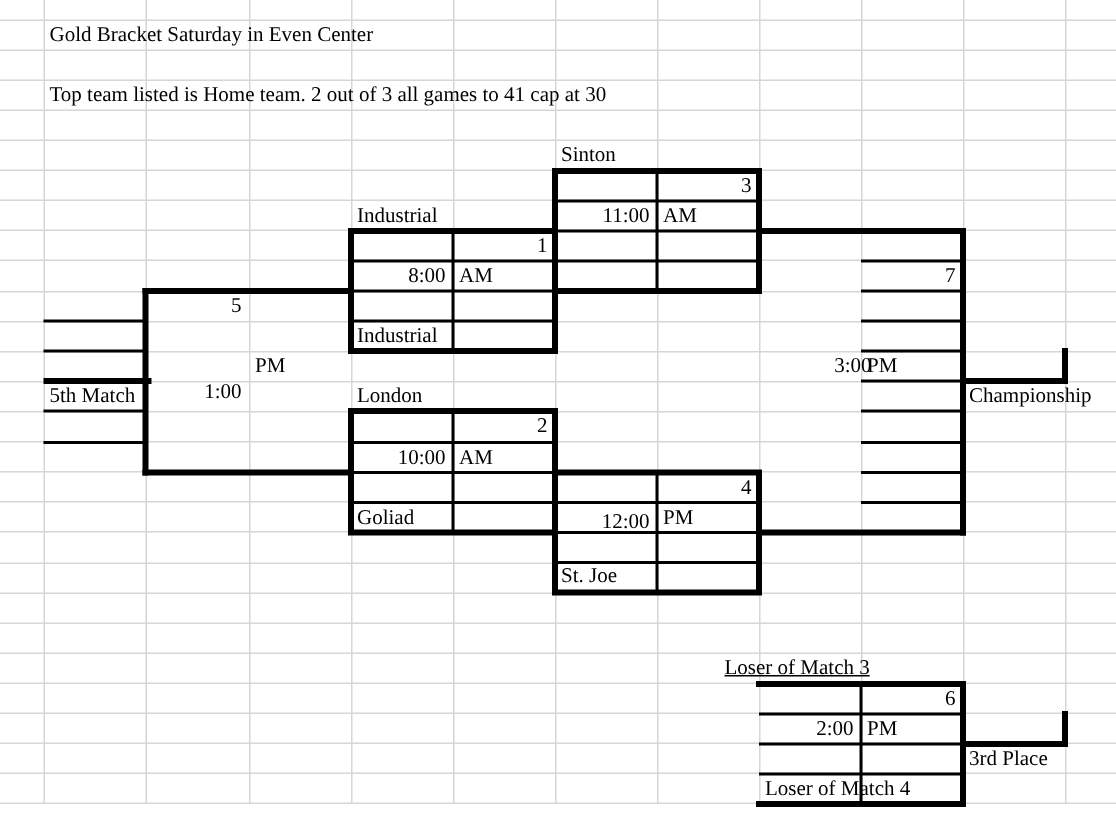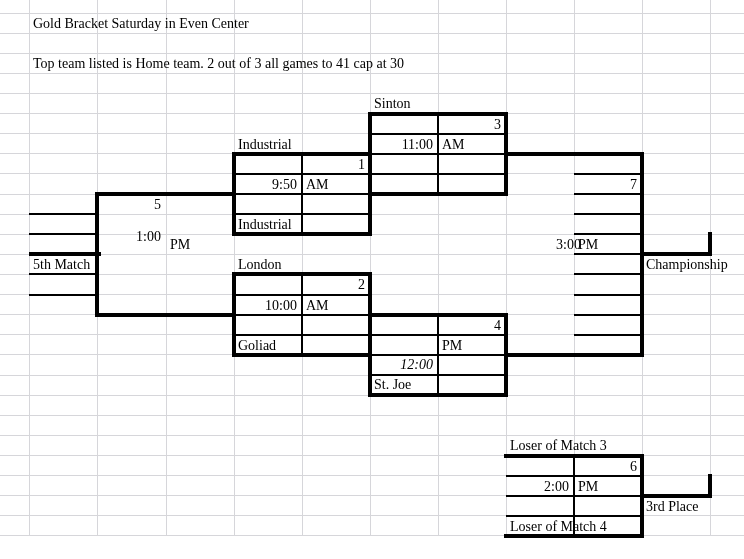--- a/index.html
+++ b/index.html
@@ -114,40 +114,40 @@
     </div>
   <div id="label-layer">
       <div class="cell" style="top:16px;left:33px;">Gold Bracket Saturday in Even Center</div>
       <div class="cell" style="top:56.23px;left:33px;">Top team listed is Home team. 2 out of 3 all games to 41 cap at 30</div>
       <div class="cell" style="top:96.46px;left:374px;">Sinton</div>
       <div class="cell r" style="top:116.57499999999999px;left:438px;width:63px;">3</div>
       <div class="cell" style="top:136.69px;left:238px;">Industrial</div>
       <div class="cell r" style="top:136.69px;left:370px;width:63px;">11:00</div>
       <div class="cell" style="top:136.69px;left:442px;">AM</div>
       <div class="cell r" style="top:156.80499999999998px;left:302px;width:63px;">1</div>
-      <div class="cell r" style="top:176.92px;left:234px;width:63px;">9:50</div>
+      <div class="cell r" style="top:176.92px;left:234px;width:63px;">8:00</div>
       <div class="cell" style="top:176.92px;left:306px;">AM</div>
       <div class="cell r" style="top:176.92px;left:574px;width:63px;">7</div>
       <div class="cell r" style="top:197.035px;left:97px;width:64px;">5</div>
       <div class="cell" style="top:217.14999999999998px;left:238px;">Industrial</div>
-      <div class="cell r" style="top:229px;left:97px;width:64px;">1:00</div>
+      <div class="cell r" style="top:254px;left:97px;width:64px;">1:00</div>
       <div class="cell" style="top:237.265px;left:170px;">PM</div>
       <div class="cell r" style="top:237.265px;left:486px;width:63px;padding-left:32px;">3:00</div>
       <div class="cell" style="top:237.265px;left:578px;">PM</div>
       <div class="cell" style="top:257.38px;left:33px;">5th Match</div>
       <div class="cell" style="top:257.38px;left:238px;">London</div>
       <div class="cell" style="top:257.38px;left:646px;">Championship</div>
       <div class="cell r" style="top:277.495px;left:302px;width:63px;">2</div>
       <div class="cell r" style="top:297.60999999999996px;left:234px;width:63px;">10:00</div>
       <div class="cell" style="top:297.60999999999996px;left:306px;">AM</div>
       <div class="cell r" style="top:317.72499999999997px;left:438px;width:63px;">4</div>
       <div class="cell" style="top:337.84px;left:238px;">Goliad</div>
-      <div class="cell r" style="top:357px;left:370px;width:63px;font-style:italic;">12:00</div>
+      <div class="cell r" style="top:341px;left:370px;width:63px;">12:00</div>
       <div class="cell" style="top:337.84px;left:442px;">PM</div>
       <div class="cell" style="top:377px;left:374px;">St. Joe</div>
-      <div class="cell" style="top:438.41499999999996px;left:510px;">Loser of Match 3</div>
+      <div class="cell" style="top:438.41499999999996px;left:483px;text-decoration:underline;">Loser of Match 3</div>
       <div class="cell r" style="top:458.53px;left:574px;width:63px;">6</div>
       <div class="cell r" style="top:478.645px;left:506px;width:63px;">2:00</div>
       <div class="cell" style="top:478.645px;left:578px;">PM</div>
       <div class="cell" style="top:498.76px;left:646px;text-align:center;">3rd Place</div>
       <div class="cell" style="top:518.875px;left:510px;">Loser of Match 4</div>
     </div>
 </div>
 
 </body></html>

